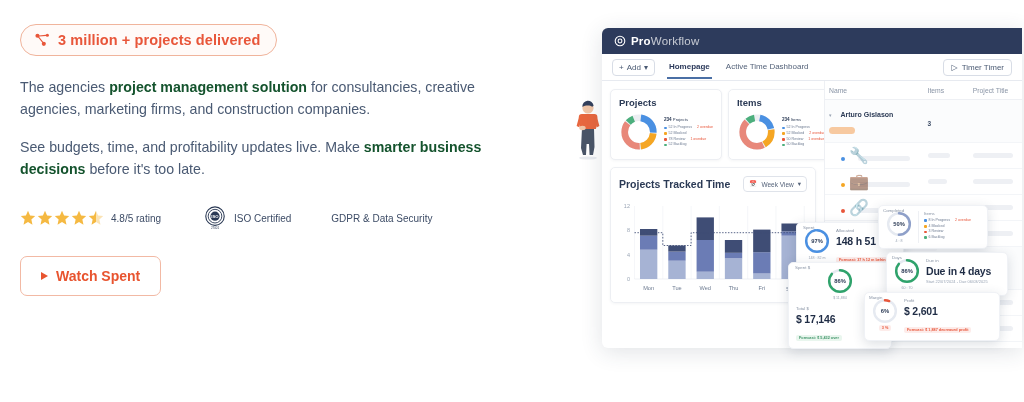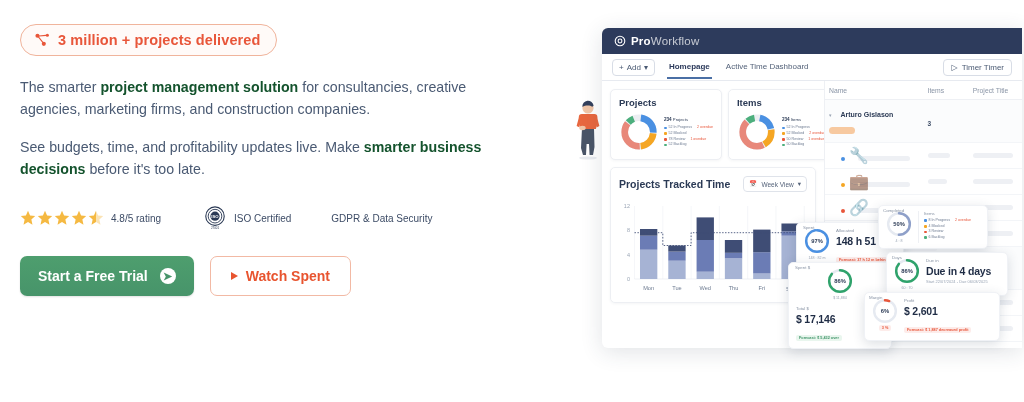--- a/index.html
+++ b/index.html
@@ -227,21 +227,21 @@
         <circle cx="2.6" cy="3" r="2.2" fill="#e8563a"></circle>
         <circle cx="13.2" cy="2.4" r="1.7" fill="#e8563a"></circle>
         <circle cx="9.4" cy="11.6" r="2.2" fill="#e8563a"></circle>
         <path d="M3.6 4.2 L8.6 10.2 M4.2 3.2 L11.8 2.6" stroke="#e8563a" stroke-width="1.2" fill="none"></path>
       </svg>
       <span class="badge-label">3 million + projects delivered</span>
     </div>
 
 
     <p class="para">
-      <span>The smarter </span><b>project management solution</b><span> for consultancies, creative agencies, marketing firms, and construction companies.</span>
+      <span>The agencies </span><b>project management solution</b><span> for consultancies, creative agencies, marketing firms, and construction companies.</span>
     </p>
 
     <p class="para second">
       <span>See budgets, time, and profitability updates live. Make </span><b>smarter business decisions</b><span> before it's too late.</span>
     </p>
 
     <div class="trust">
       <div class="trust-group">
         <div class="stars">
           <svg class="star" viewBox="0 0 20 20">
@@ -281,24 +281,20 @@
         </svg>
         <span class="trust-text">ISO Certified</span>
       </div>
 
       <div class="gap-b"></div>
 
       <span class="trust-text">GDPR &amp; Data Security</span>
     </div>
 
     <div class="cta-row">
-      <button class="btn-primary">
-        <span>Start a Free Trial</span>
-        <span class="arrow">➤</span>
-      </button>
       <button class="btn-secondary">
         <span class="play"></span>
         <span>Watch Spent</span>
       </button>
     </div>
 
     
   </div>
 
   <div class="appwrap">

